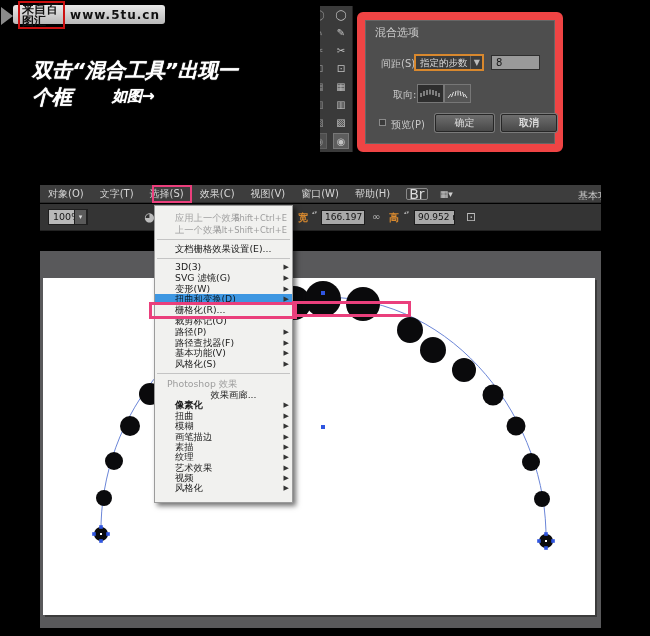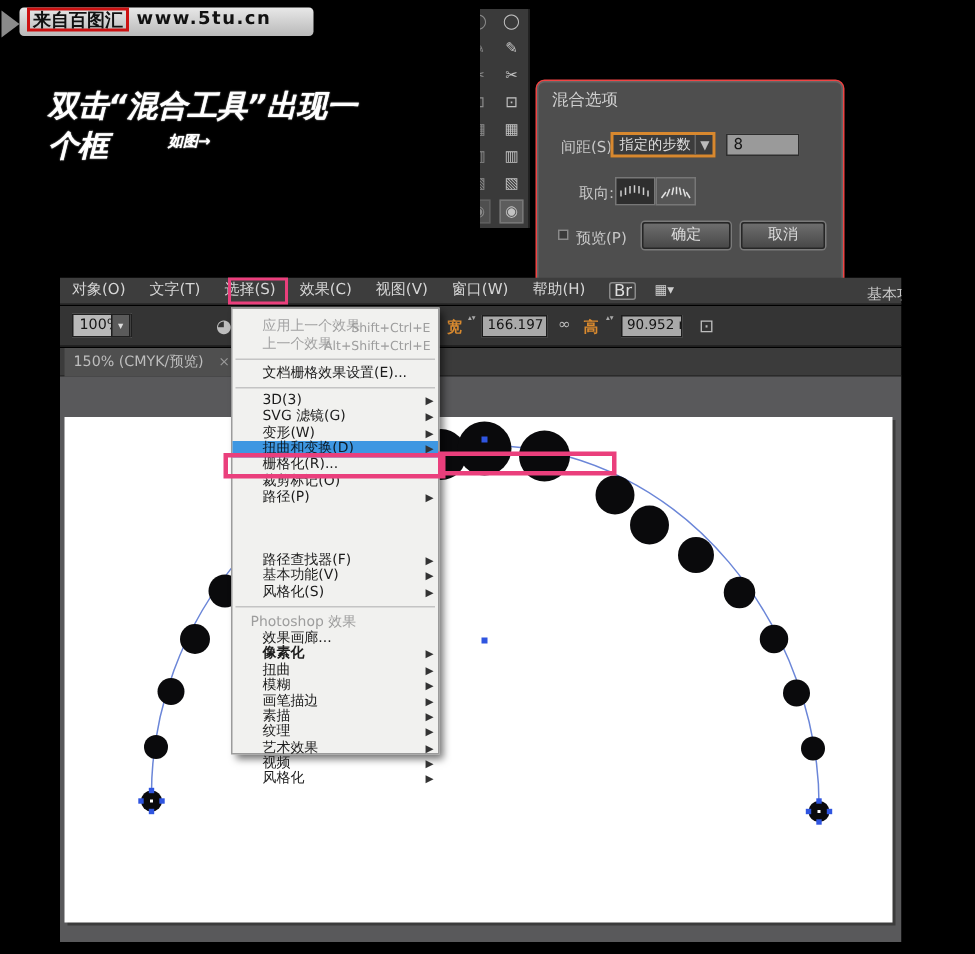--- a/index.html
+++ b/index.html
@@ -1,55 +1,55 @@
 <!DOCTYPE html>
 <html><head>
 <meta charset="utf-8">
 <style>
   html,body{margin:0;padding:0;background:#000;}
   *{box-sizing:border-box;font-family:"DejaVu Sans",sans-serif;}
   #page{position:relative;width:650px;height:636px;background:#000;overflow:hidden;}
 
   
   .wm-arrow{position:absolute;left:1px;top:7px;width:0;height:0;border-left:12px solid #8a8a8a;border-top:9px solid transparent;border-bottom:9px solid transparent;}
-  .wm-bar{position:absolute;left:13px;top:5px;height:19px;width:196px;background:linear-gradient(#e8e8e8,#b9b9b9);border-radius:3px;display:flex;align-items:flex-start;padding:0 5px;}
+  .wm-bar{position:absolute;left:13px;top:5px;height:19px;width:152px;background:linear-gradient(#e8e8e8,#b9b9b9);border-radius:3px;display:flex;align-items:center;padding:0 5px;}
   .wm-site{border:2px solid #cc1111;color:#111;font-size:12px;font-weight:bold;padding:0 2px;line-height:12px;}
   .wm-url{color:#111;font-size:12px;font-weight:bold;margin-left:5px;letter-spacing:1px;}
 
   
   .anno{position:absolute;color:#fff;font-weight:bold;font-style:italic;text-shadow:0 0 1px #fff;}
   .anno1{left:32px;top:57px;font-size:20px;width:220px;}
-  .anno2{left:112px;top:87px;font-size:10px;font-style:italic;}
+  .anno2{left:112px;top:87px;font-size:15px;font-style:italic;}
 
   
   .tools-strip{position:absolute;left:320px;top:6px;width:33px;height:146px;background:#3a3a3a;border-right:1px solid #222;overflow:hidden;}
   .tools-strip .tcol{position:absolute;top:0;width:16px;display:flex;flex-direction:column;align-items:center;}
   .tools-strip .t-ico{width:16px;height:16px;margin:1px 0;color:#c2c2c2;font-size:10px;line-height:16px;text-align:center;}
   .tools-strip .t-ico.active{background:#5d5d5d;border:1px solid #777;}
 
   
-  .dialog{position:absolute;left:357px;top:12px;width:206px;height:140px;background:#4e4e4e;border:1px solid #ef4444;border-radius:6px;box-shadow:0 0 0 1px #666 inset;margin-top:41px;}
+  .dialog{position:absolute;left:357px;top:12px;width:206px;height:140px;background:#4e4e4e;border:8px solid #ef4444;border-radius:6px;box-shadow:0 0 0 1px #666 inset;}
   .dlg-title{position:absolute;left:10px;top:5px;color:#cfcfcf;font-size:11px;}
   .dlg-label{position:absolute;color:#c8c8c8;font-size:10px;}
   .dlg-dropdown{position:absolute;left:49px;top:34px;width:70px;height:17px;background:#3c3c3c;border:2px solid #d8882e;color:#ddd;font-size:9.5px;line-height:13px;padding-left:4px;}
   .dlg-dropdown .dd-arrow{position:absolute;right:2px;top:0;color:#bbb;font-size:8px;border-left:1px solid #666;padding-left:3px;line-height:13px;}
   .dlg-field{position:absolute;left:126px;top:35px;width:49px;height:15px;background:#9a9a9a;border:1px solid #2e2e2e;color:#151515;font-size:10px;line-height:13px;padding-left:4px;}
   .orient-btn{position:absolute;top:64px;width:27px;height:19px;border:1px solid #777;display:flex;align-items:center;justify-content:center;}
   .orient-a{left:52px;background:#2e2e2e;}
   .orient-b{left:79px;background:#555;}
   .dlg-check{position:absolute;left:14px;top:99px;width:7px;height:7px;background:#3a3a3a;border:1px solid #8a8a8a;}
   .dlg-btn{position:absolute;top:94px;height:18px;background:linear-gradient(#6e6e6e,#484848);border:1px solid #262626;box-shadow:0 0 0 1px #7a7a7a;color:#ddd;font-size:10px;text-align:center;line-height:16px;border-radius:2px;}
   .btn-ok{left:70px;width:59px;}
-  .btn-cancel{left:136px;width:56px;}
+  .btn-cancel{left:136px;width:56px;font-weight:bold;}
 
   
   .appwin{position:absolute;left:40px;top:185px;width:561px;height:443px;overflow:hidden;z-index:1;}
   .menubar{position:absolute;left:0;top:0;width:100%;height:18px;background:#3d3d3d;border-bottom:1px solid #2b2b2b;display:flex;align-items:center;color:#d6d6d6;font-size:10px;}
   .mb-item{padding:0 8px;line-height:18px;white-space:nowrap;}
-  .mb-br{margin-left:8px;border:1px solid #8a8a8a;color:#ddd;font-size:11px;padding:0 2px;line-height:10px;border-radius:2px;}
+  .mb-br{margin-left:8px;border:1px solid #8a8a8a;color:#ddd;font-size:14px;padding:0 2px;line-height:10px;border-radius:2px;}
   .mb-grid{margin-left:12px;color:#cfcfcf;font-size:9px;}
   .mb-workspace{position:absolute;left:538px;top:4px;color:#c9c9c9;font-size:10px;white-space:nowrap;}
   .controlbar{position:absolute;left:0;top:19px;width:100%;height:27px;background:#343434;border-bottom:1px solid #222;color:#ccc;font-size:9.5px;}
   .cb-zoombox{position:absolute;left:8px;top:5px;width:40px;height:16px;background:#b9b9b9;color:#161616;border:1px solid #1f1f1f;line-height:14px;padding-left:4px;}
   .cb-zoomarrow{position:absolute;left:34px;top:5px;width:13px;height:16px;background:#5a5a5a;border:1px solid #1f1f1f;color:#ddd;font-size:7px;text-align:center;line-height:15px;}
   .cb-ico{position:absolute;top:5px;color:#bdbdbd;font-size:12px;line-height:16px;}
   .cb-dimlabel{position:absolute;top:7px;color:#d98a2f;font-size:10px;font-weight:bold;}
   .cb-spin{position:absolute;top:5px;width:9px;height:16px;color:#aaa;font-size:5px;line-height:7px;text-align:center;}
   .cb-fld{position:absolute;top:6px;height:15px;background:#a9a9a9;border:1px solid #1d1d1d;color:#141414;font-size:9px;line-height:13px;padding-left:3px;overflow:hidden;white-space:nowrap;}
   .tabbar{position:absolute;left:0;top:47px;width:100%;height:19px;background:#3b3b3b;border-bottom:1px solid #2a2a2a;}
@@ -178,26 +178,20 @@
       <div class="cb-ico" style="left:104px;">◕</div>
       <div class="cb-ico" style="left:128px;">▦▾</div>
       <div class="cb-dimlabel" style="left:258px;">宽</div>
       <div class="cb-spin" style="left:270px;">▴▾</div>
       <div class="cb-fld" style="left:281px;width:44px;">166.197 mm</div>
       <div class="cb-ico" style="left:332px;font-size:10px;">∞</div>
       <div class="cb-dimlabel" style="left:349px;">高</div>
       <div class="cb-spin" style="left:362px;">▴▾</div>
       <div class="cb-fld" style="left:374px;width:41px;">90.952 mm</div>
       <div class="cb-ico" style="left:426px;">⊡</div>
-    </div>
-    <div class="tabbar">
-      <div class="doc-tab">
-        <span>150% (CMYK/预览)</span>
-        <span class="tab-close">×</span>
-      </div>
     </div>
     <div class="canvas-area">
       <div class="artboard"></div>
     </div>
   </div>
 
   <svg id="canvas-svg" width="650" height="636" viewBox="0 0 650 636">
       <path d="M101,534 C99,416 188,297 323,297 C458,297 548,423 546,541" fill="none" stroke="#6b86d8" stroke-width="1"></path>
       <circle cx="101" cy="534" r="7" fill="#0a0a0c"></circle>
       <circle cx="104" cy="498" r="8" fill="#0a0a0c"></circle>
@@ -239,26 +233,26 @@
       <div class="menu-sep"></div>
       <div class="menu-row" style="height: 12px; line-height: 12px;"><span>文档栅格效果设置(E)...</span></div>
       <div class="menu-sep"></div>
       <div class="menu-row" style="height: 10.8px; line-height: 10.8px;"><span>3D(3)</span><span class="arrow">▶</span></div>
       <div class="menu-row" style="height: 10.8px; line-height: 10.8px;"><span>SVG 滤镜(G)</span><span class="arrow">▶</span></div>
       <div class="menu-row" style="height: 10.8px; line-height: 10.8px;"><span>变形(W)</span><span class="arrow">▶</span></div>
       <div class="menu-row hl" style="height: 10.8px; line-height: 10.8px;"><span>扭曲和变换(D)</span><span class="arrow">▶</span></div>
       <div class="menu-row" style="height: 10.8px; line-height: 10.8px;"><span>栅格化(R)...</span></div>
       <div class="menu-row" style="height: 10.8px; line-height: 10.8px;"><span>裁剪标记(O)</span></div>
       <div class="menu-row" style="height: 10.8px; line-height: 10.8px;"><span>路径(P)</span><span class="arrow">▶</span></div>
-      <div class="menu-row" style="height: 10.8px; line-height: 10.8px; margin-top: 31px;"><span>路径查找器(F)</span><span class="arrow">▶</span></div>
+      <div class="menu-row" style="height: 10.8px; line-height: 10.8px;"><span>路径查找器(F)</span><span class="arrow">▶</span></div>
       <div class="menu-row" style="height: 10.8px; line-height: 10.8px;"><span>基本功能(V)</span><span class="arrow">▶</span></div>
       <div class="menu-row" style="height: 10.8px; line-height: 10.8px;"><span>风格化(S)</span><span class="arrow">▶</span></div>
       <div class="menu-sep"></div>
       <div class="menu-row header" style="height: 13px; line-height: 13px;"><span>Photoshop 效果</span></div>
-      <div class="menu-row" style="height: 10.4px; line-height: 10.4px;"><span>效果画廊...</span></div>
+      <div class="menu-row" style="height: 10.4px; line-height: 10.4px; text-align: center;"><span>效果画廊...</span></div>
       <div class="menu-row" style="height: 10.4px; line-height: 10.4px; font-weight: bold;"><span>像素化</span><span class="arrow">▶</span></div>
       <div class="menu-row" style="height: 10.4px; line-height: 10.4px;"><span>扭曲</span><span class="arrow">▶</span></div>
       <div class="menu-row" style="height: 10.4px; line-height: 10.4px;"><span>模糊</span><span class="arrow">▶</span></div>
       <div class="menu-row" style="height: 10.4px; line-height: 10.4px;"><span>画笔描边</span><span class="arrow">▶</span></div>
       <div class="menu-row" style="height: 10.4px; line-height: 10.4px;"><span>素描</span><span class="arrow">▶</span></div>
       <div class="menu-row" style="height: 10.4px; line-height: 10.4px;"><span>纹理</span><span class="arrow">▶</span></div>
       <div class="menu-row" style="height: 10.4px; line-height: 10.4px;"><span>艺术效果</span><span class="arrow">▶</span></div>
       <div class="menu-row" style="height: 10.4px; line-height: 10.4px;"><span>视频</span><span class="arrow">▶</span></div>
       <div class="menu-row" style="height: 10.4px; line-height: 10.4px;"><span>风格化</span><span class="arrow">▶</span></div>
     </div>

